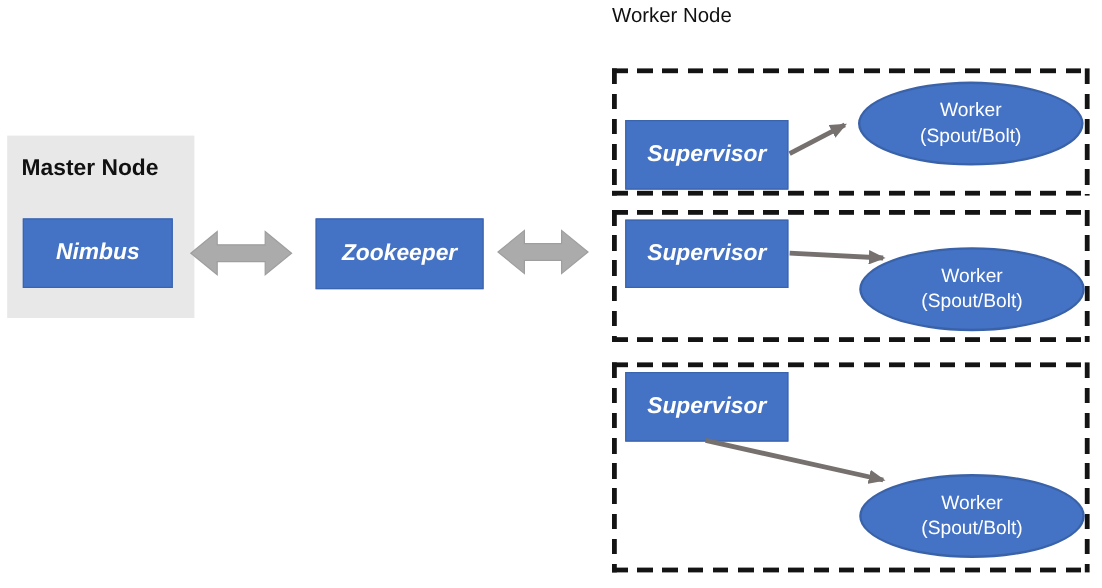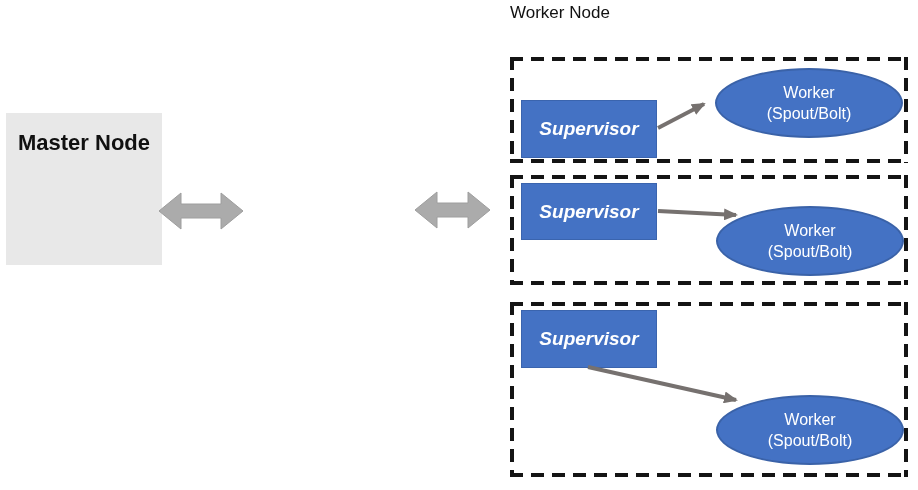--- a/index.html
+++ b/index.html
@@ -26,21 +26,21 @@
   
   .master-box {
     position:absolute;
     left:6px; top:113px;
     width:156px; height:152px;
     background:#e8e8e8;
   }
   .master-label {
     position:absolute;
     left:12px; top:17px;
-    font-weight:bold; font-size:22px; color:#111111;
+    font-weight:bold; font-size:19px; color:#111111;
     white-space:nowrap;
   }
 
   
   .blue-rect {
     position:absolute;
     background:#4472c4;
     border:1px solid #3a64ae;
     color:#ffffff;
     font-weight:bold;
@@ -100,22 +100,24 @@
 </style>
 </head>
 <body>
 
 <div class="canvas">
 
   <div class="plain-label worker-node-label">Worker Node</div>
 
   <div class="master-box">
     <div class="master-label">Master Node</div>
+    <div class="blue-rect nimbus">Nimbus</div>
   </div>
 
+  <div class="blue-rect zookeeper">Zookeeper</div>
 
   <div class="dashed-frame frame1"></div>
   <div class="dashed-frame frame2"></div>
   <div class="dashed-frame frame3"></div>
 
   <div>
     <div class="blue-rect sup1">Supervisor</div>
     <div class="worker-ellipse ell1">
       <span>Worker</span>
       <span>(Spout/Bolt)</span>

